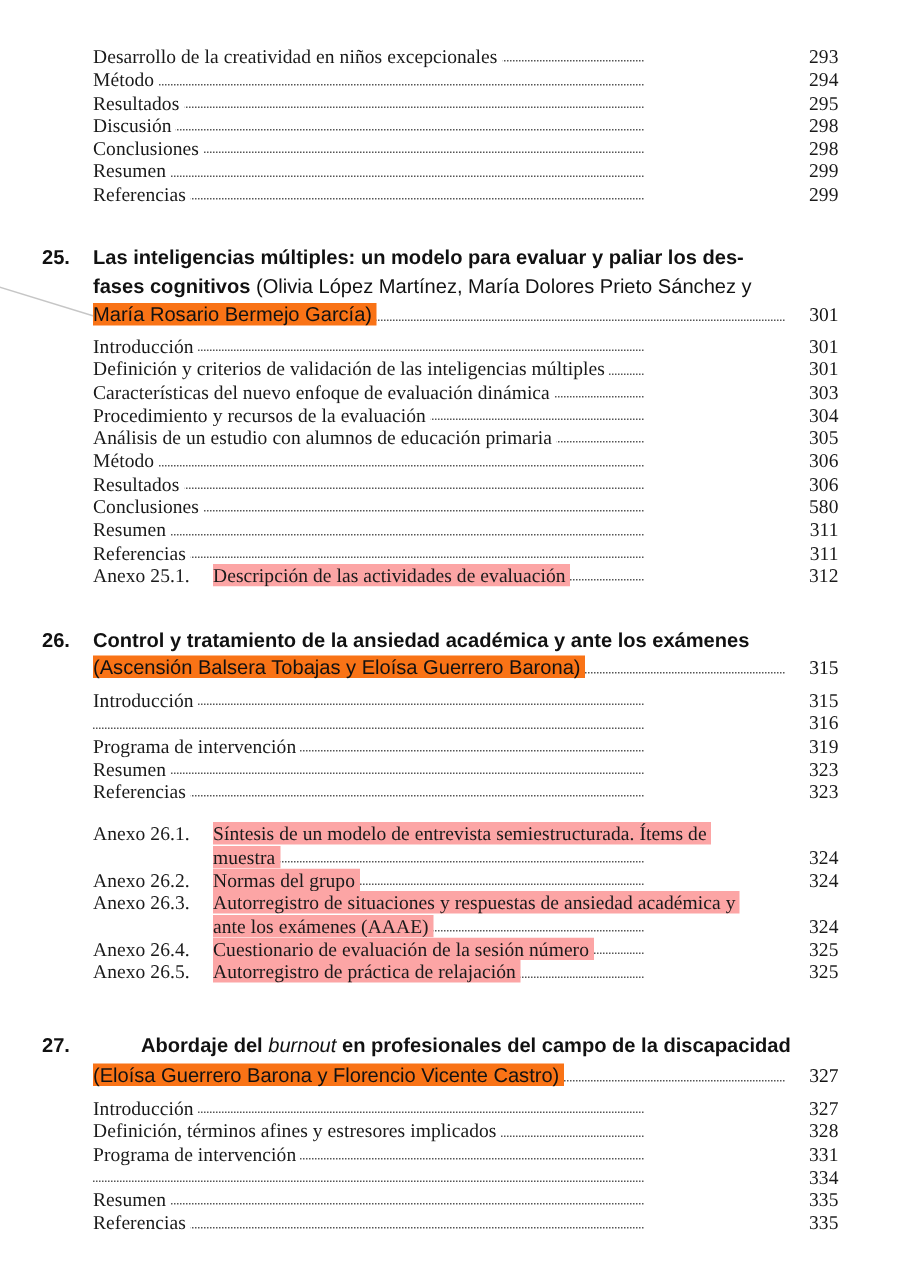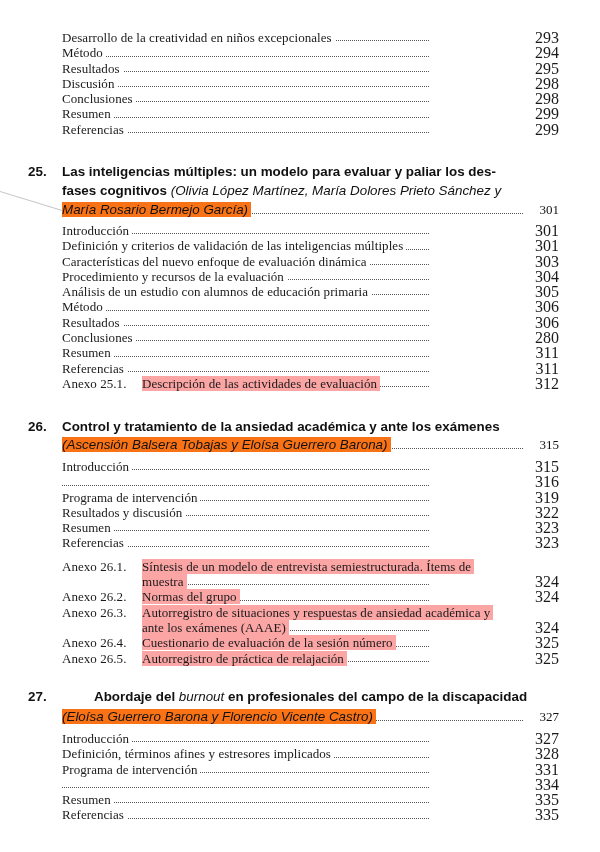--- a/index.html
+++ b/index.html
@@ -65,21 +65,21 @@
       bottom: 4px;
       height: 1px;
       border-bottom: 1px dotted #555;
     }
     .pg {
       position: absolute;
       left: 535px;
       top: 0;
       width: 24px;
       text-align: right;
-      font-size: 16px;
+      font-size: 13px;
       line-height: 15.3px;
     }
     
     .chapter {
       position: absolute;
       left: 0;
       width: 600px;
       font-family: "Liberation Sans", "DejaVu Sans", sans-serif;
       font-size: 13.4px;
       color: #111;
@@ -92,21 +92,21 @@
       line-height: 19px;
     }
     .chapter .hline {
       position: absolute;
       left: 62px;
       width: 460px;
       line-height: 19px;
       white-space: nowrap;
     }
     .chapter .bold { font-weight: bold; }
-    .chapter .ital { font-style: italic; font-weight: normal; }
+    .chapter .ital { font-weight: normal; }
     .chapter .boldital { font-weight: bold; font-style: italic; }
     .chapter .hline.last .t {
       background: #f97316;
       padding-right: 3px;
       position: relative;
       z-index: 1;
     }
     .chapter .hline.last .leader2 {
       position: absolute;
       left: 0;
@@ -234,21 +234,21 @@
         <div class="pg">306</div>
       </div>
     <div class="entry">
         <div class="leader"></div>
         <div class="lbl"><span class="t">Resultados</span></div>
         <div class="pg">306</div>
       </div>
     <div class="entry">
         <div class="leader"></div>
         <div class="lbl"><span class="t">Conclusiones</span></div>
-        <div class="pg">280</div>
+        <div class="pg">580</div>
       </div>
     <div class="entry">
         <div class="leader"></div>
         <div class="lbl"><span class="t">Resumen</span></div>
         <div class="pg">311</div>
       </div>
     <div class="entry">
         <div class="leader"></div>
         <div class="lbl"><span class="t">Referencias</span></div>
         <div class="pg">311</div>
@@ -278,35 +278,30 @@
         <div class="leader"></div>
         <div class="pg">316</div>
       </div>
     <div class="entry">
         <div class="leader"></div>
         <div class="lbl"><span class="t">Programa de intervención</span></div>
         <div class="pg">319</div>
       </div>
     <div class="entry">
         <div class="leader"></div>
-        <div class="lbl"><span class="t">Resultados y discusión</span></div>
-        <div class="pg">322</div>
-      </div>
-    <div class="entry">
-        <div class="leader"></div>
         <div class="lbl"><span class="t">Resumen</span></div>
         <div class="pg">323</div>
       </div>
     <div class="entry">
         <div class="leader"></div>
         <div class="lbl"><span class="t">Referencias</span></div>
         <div class="pg">323</div>
       </div>
 
-    <div class="entry annex first-line" style="margin-top:8px;">
+    <div class="entry annex first-line" style="margin-top:13px;">
         <span class="alabel">Anexo 26.1.</span>
         <div class="atext"><span class="t">Síntesis de un modelo de entrevista semiestructurada. Ítems de</span></div>
       </div>
     <div class="entry annex">
         <div class="leader"></div>
         <div class="atext"><span class="t">muestra</span></div>
         <div class="pg">324</div>
       </div>
 
     <div class="entry annex">

